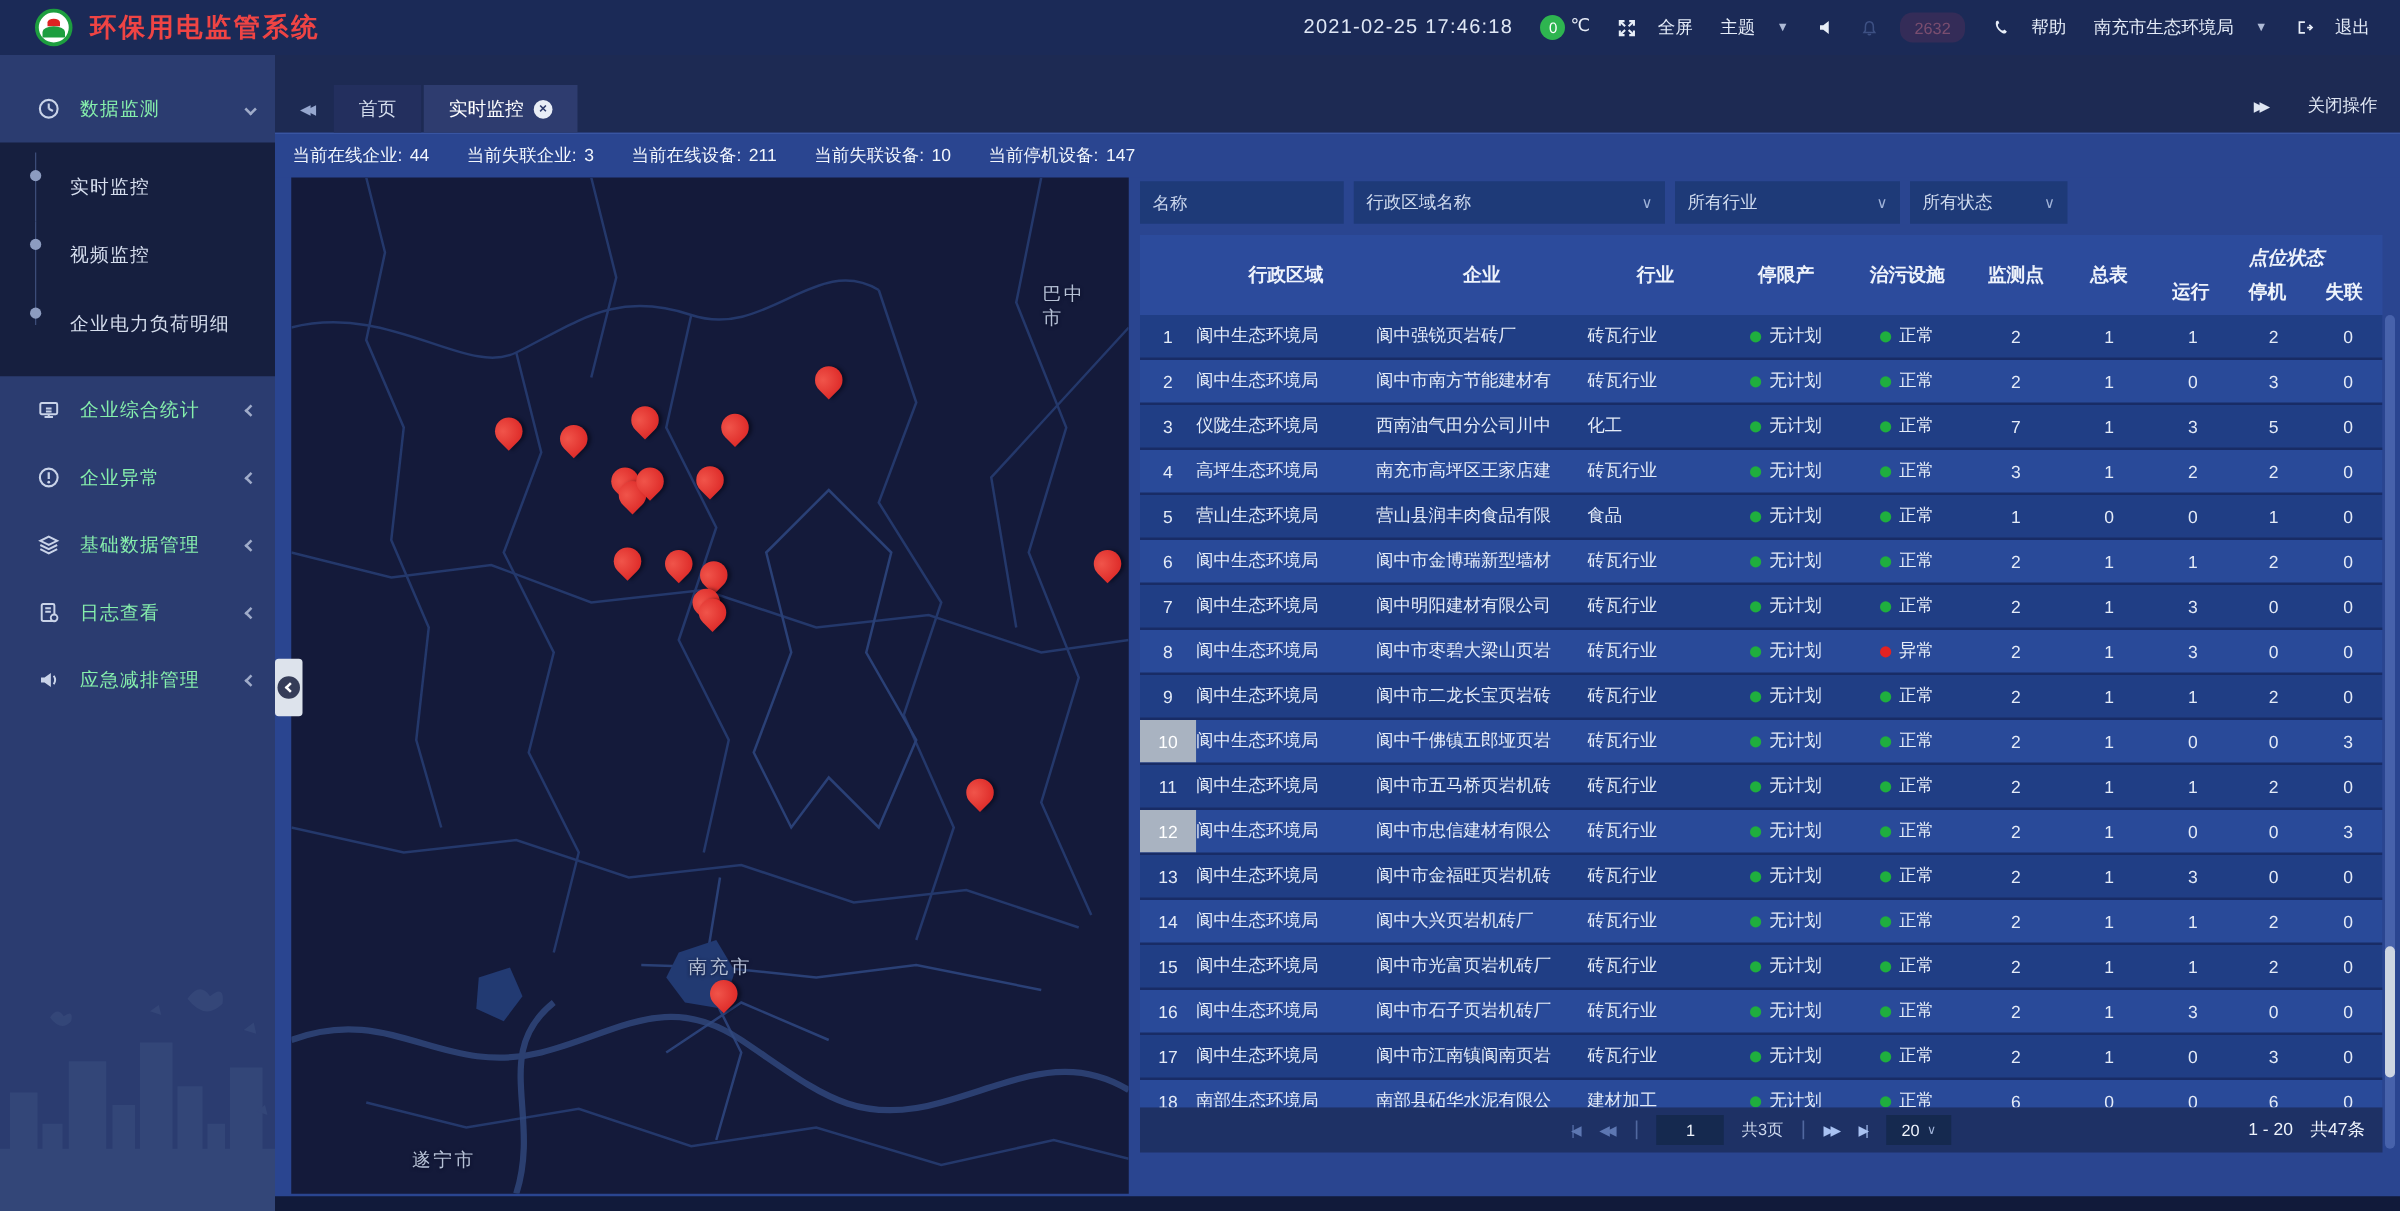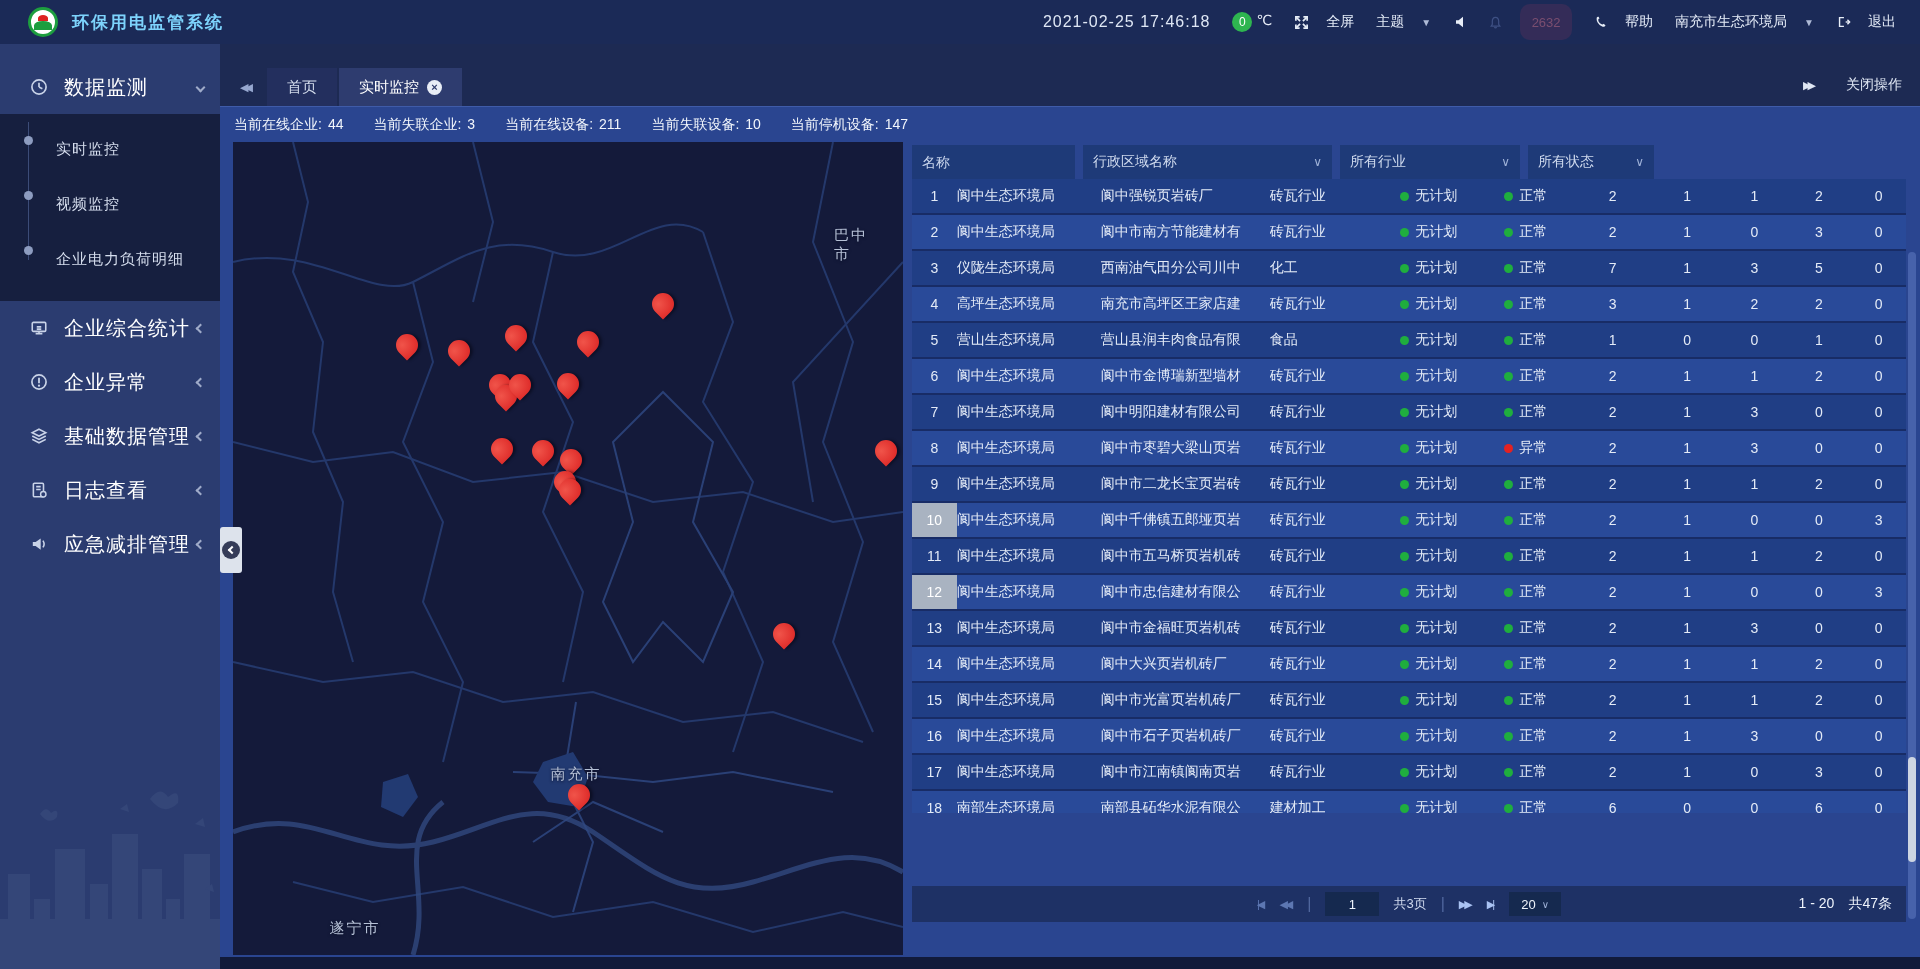--- a/index.html
+++ b/index.html
@@ -8,36 +8,36 @@
 
   
   #topbar { position:absolute; left:0; top:0; width:1920px; height:44px; background:#1b2a57;
     display:flex; align-items:center; color:#e9eef8; z-index:5; }
   .logo { width:30px; height:30px; border-radius:50%; background:#fff; border:3px solid #1d9e3f;
     margin-left:28px; position:relative; overflow:hidden; }
   .logo::before { content:""; position:absolute; left:7px; top:5px; width:10px; height:6px;
     background:#d22; border-radius:50% 50% 0 0; }
   .logo::after { content:""; position:absolute; left:3px; top:11px; width:18px; height:9px;
     background:#1d9e3f; border-radius:50% 50% 0 0; }
-  .app-title { margin-left:14px; font-size:17px; font-weight:bold; letter-spacing:2px; color:#7dd3fc; }
+  .app-title { margin-left:14px; font-size:21px; font-weight:bold; letter-spacing:2px; color:#ef4444; }
   .tb-right { margin-left:auto; display:flex; align-items:center; gap:22px; padding-right:24px; font-size:14px; }
   .tb-time { font-size:16px; color:#dfe7f5; letter-spacing:1px; }
   .temp { display:flex; align-items:flex-start; gap:4px; }
   .temp-badge { width:20px; height:20px; border-radius:50%; background:#2eb550; color:#fff;
     font-size:12px; display:flex; align-items:center; justify-content:center; }
   .tb-item { display:flex; align-items:center; gap:17px; cursor:default; color:#e5ecf8; }
   .caret { font-size:10px; color:#aebad6; }
-  .badge-pill { min-width:52px; height:36px; border-radius:10px; background:rgba(190,60,95,.28);
+  .badge-pill { min-width:52px; height:24px; border-radius:10px; background:rgba(190,60,95,.28);
     color:#c96b84; font-size:13px; display:flex; align-items:center; justify-content:center; padding:0 8px; }
   .dim-ic { opacity:.55; }
 
   
   #sidebar { position:absolute; left:0; top:44px; width:220px; height:925px; background:#2b3c70; z-index:4; overflow:hidden; }
   .menu { position:relative; padding-top:16px; z-index:2; }
-  .m-item { height:54px; display:flex; align-items:center; padding:0 16px 0 30px; color:#ffffff; font-size:20px; cursor:pointer; }
+  .m-item { height:54px; display:flex; align-items:center; padding:0 16px 0 30px; color:#86efac; font-size:15px; cursor:pointer; }
   .m-item .m-ic { width:20px; margin-right:14px; display:flex; }
   .m-item .m-lbl { flex:1; letter-spacing:1px; }
   .chev { width:7px; height:7px; border-right:2px solid #9fabc9; border-bottom:2px solid #9fabc9; display:inline-block; }
   .chev.down { transform:rotate(45deg); }
   .chev.left { transform:rotate(135deg); }
   .submenu { background:#161f3f; padding:8px 0 14px 0; position:relative; }
   .s-item { height:55px; display:flex; align-items:center; padding-left:56px; color:#d6deee; font-size:15px;
     position:relative; letter-spacing:1px; cursor:pointer; }
   .s-item::before { content:""; position:absolute; left:28px; top:0; bottom:0; width:1px; background:#3c4c78; }
   .s-item::after { content:""; position:absolute; left:24px; top:50%; margin-top:-14px; width:9px; height:9px;
@@ -413,20 +413,38 @@
       <div class="f-select" style="width:180px">
         <span>所有行业</span>
         <span class="f-sel-caret">∨</span>
       </div>
       <div class="f-select" style="width:126px">
         <span>所有状态</span>
         <span class="f-sel-caret">∨</span>
       </div>
     </div>
 
+    <div class="thead">
+      <div class="hc c-no"></div>
+      <div class="hc c-region">行政区域</div>
+      <div class="hc c-company">企业</div>
+      <div class="hc c-industry">行业</div>
+      <div class="hc c-prod">停限产</div>
+      <div class="hc c-fac">治污设施</div>
+      <div class="hc c-mon">监测点</div>
+      <div class="hc c-meter">总表</div>
+      <div class="c-group hgroup">
+        <div class="hgroup-top">点位状态</div>
+        <div class="hgroup-sub">
+          <span>运行</span>
+          <span>停机</span>
+          <span>失联</span>
+        </div>
+      </div>
+    </div>
 
     <div class="rows" id="rows">
         <div class="trow odd">
           <div class="tc c-no">
             <div class="num-cell">1</div>
           </div>
           <div class="tc c-region"><span>阆中生态环境局</span></div>
           <div class="tc c-company"><span>阆中强锐页岩砖厂</span></div>
           <div class="tc c-industry"><span>砖瓦行业</span></div>
           <div class="tc c-prod dotcell">

